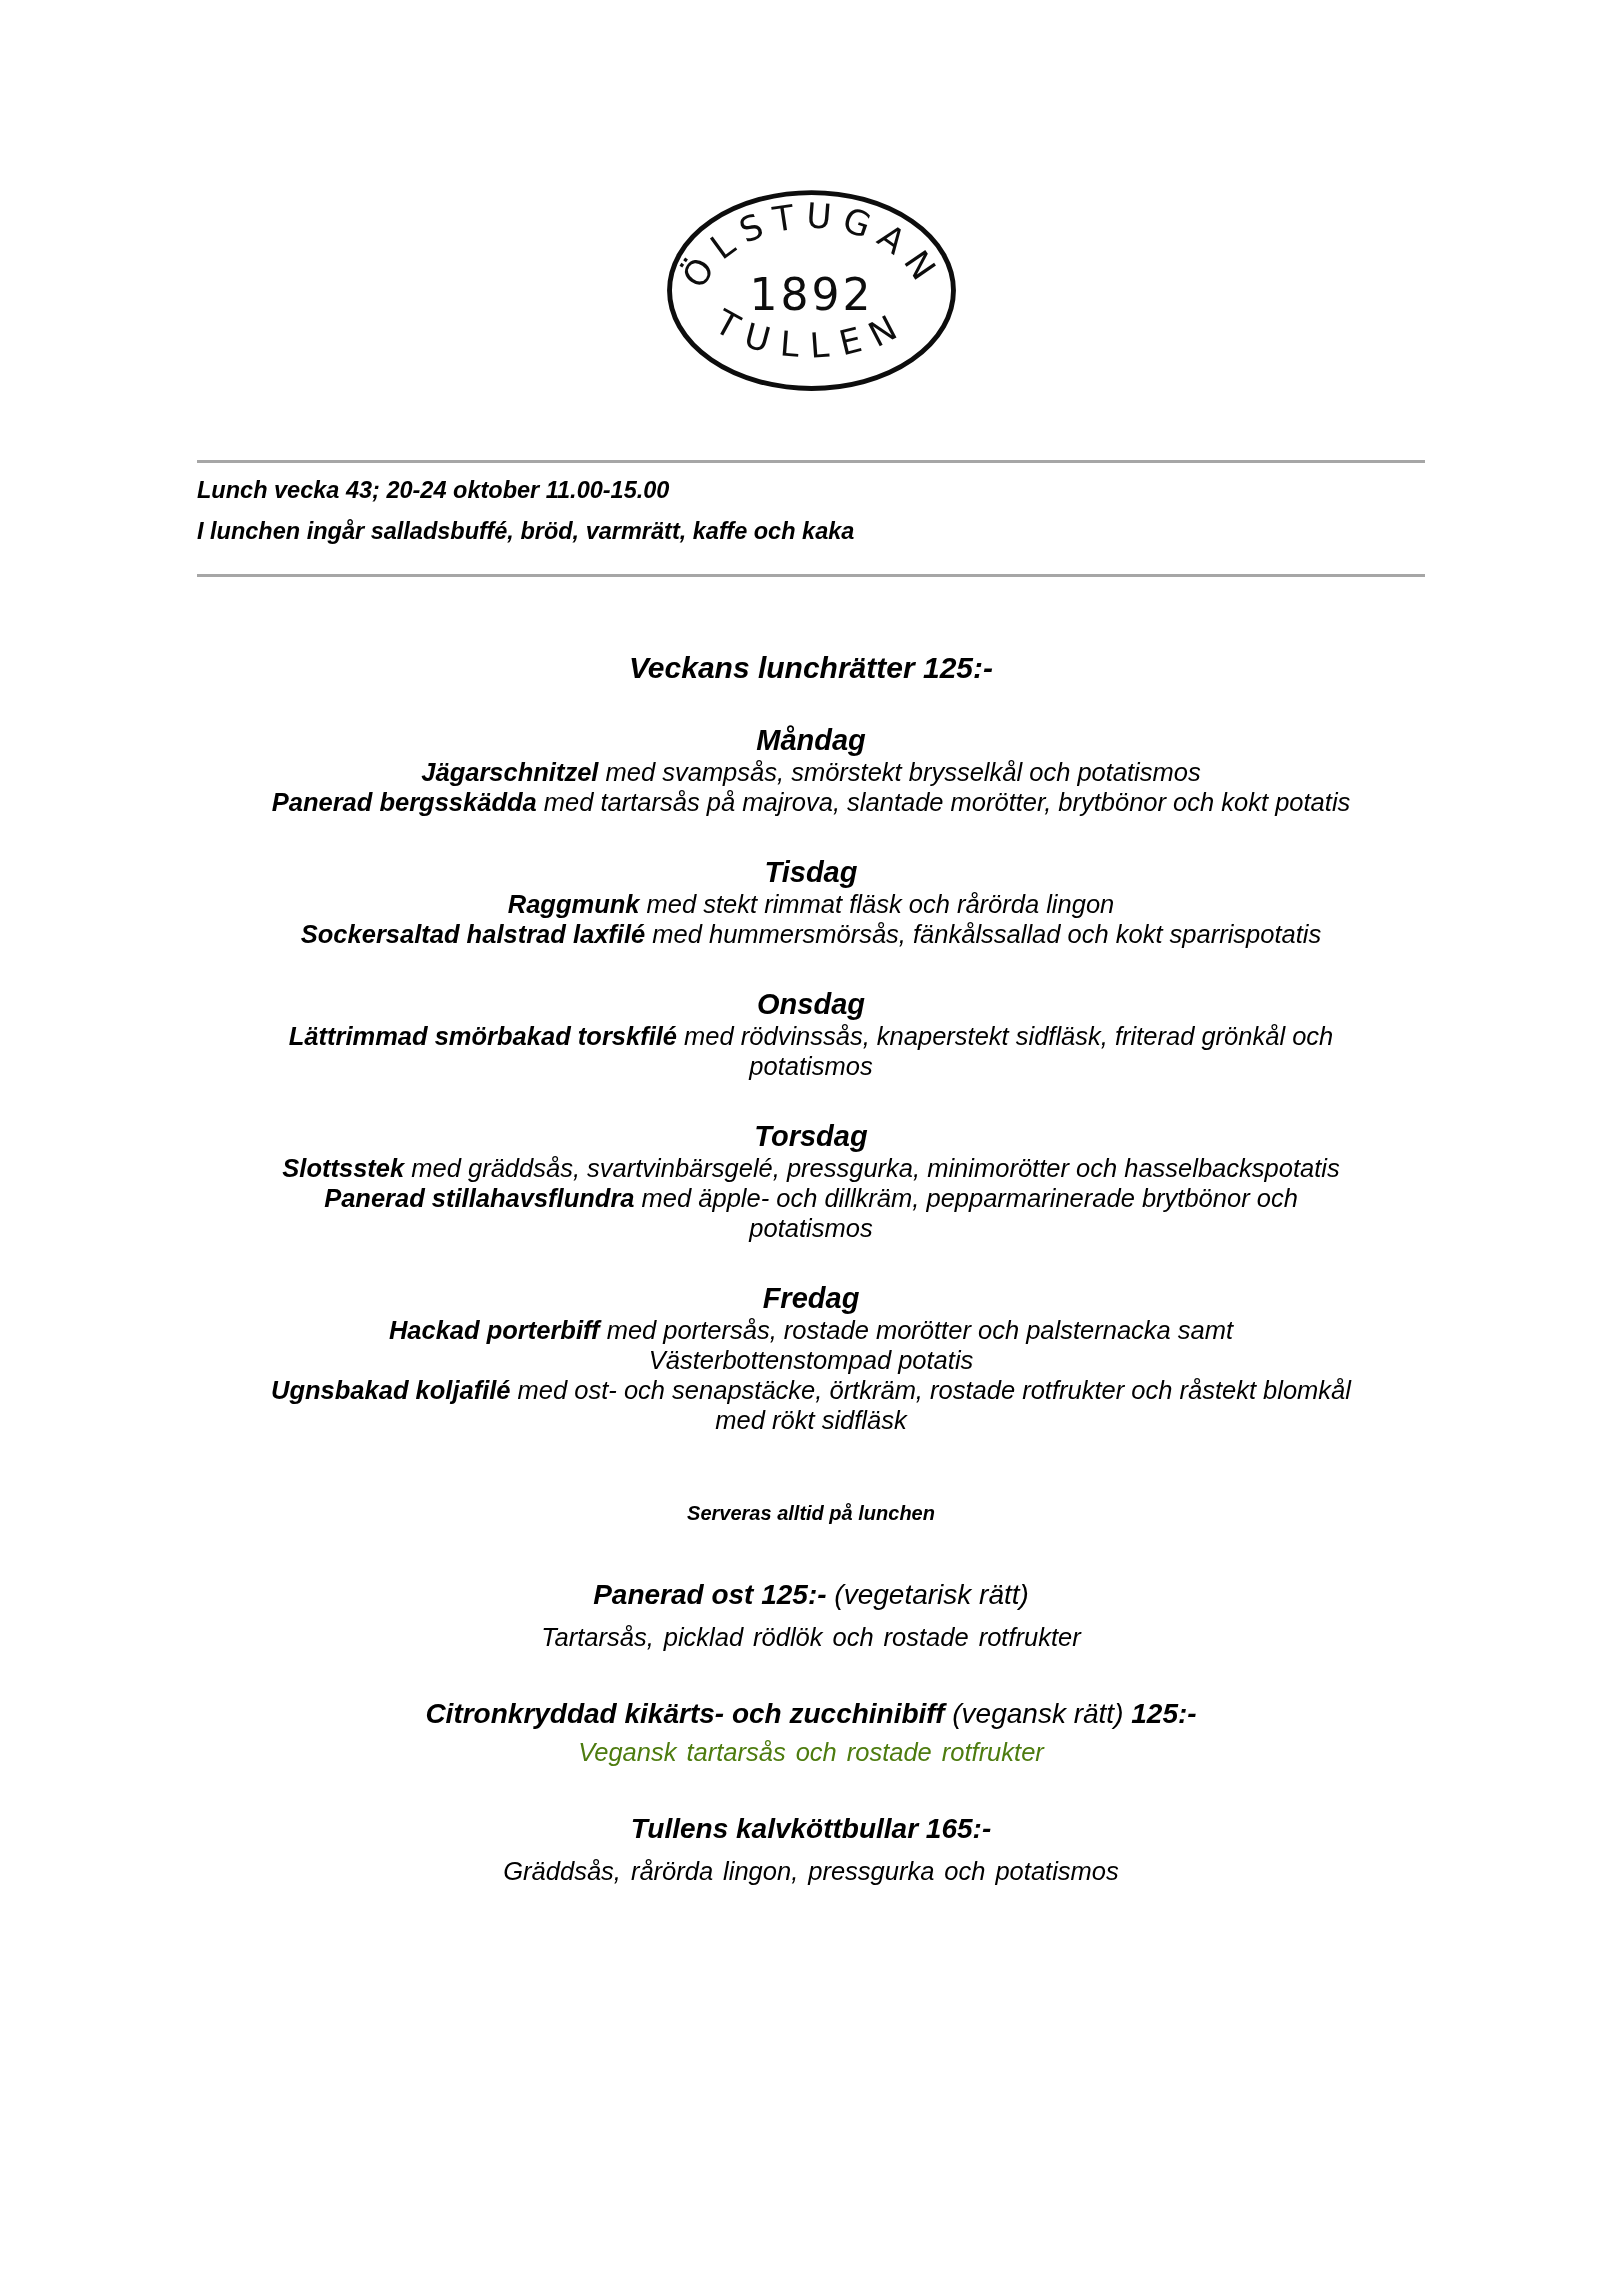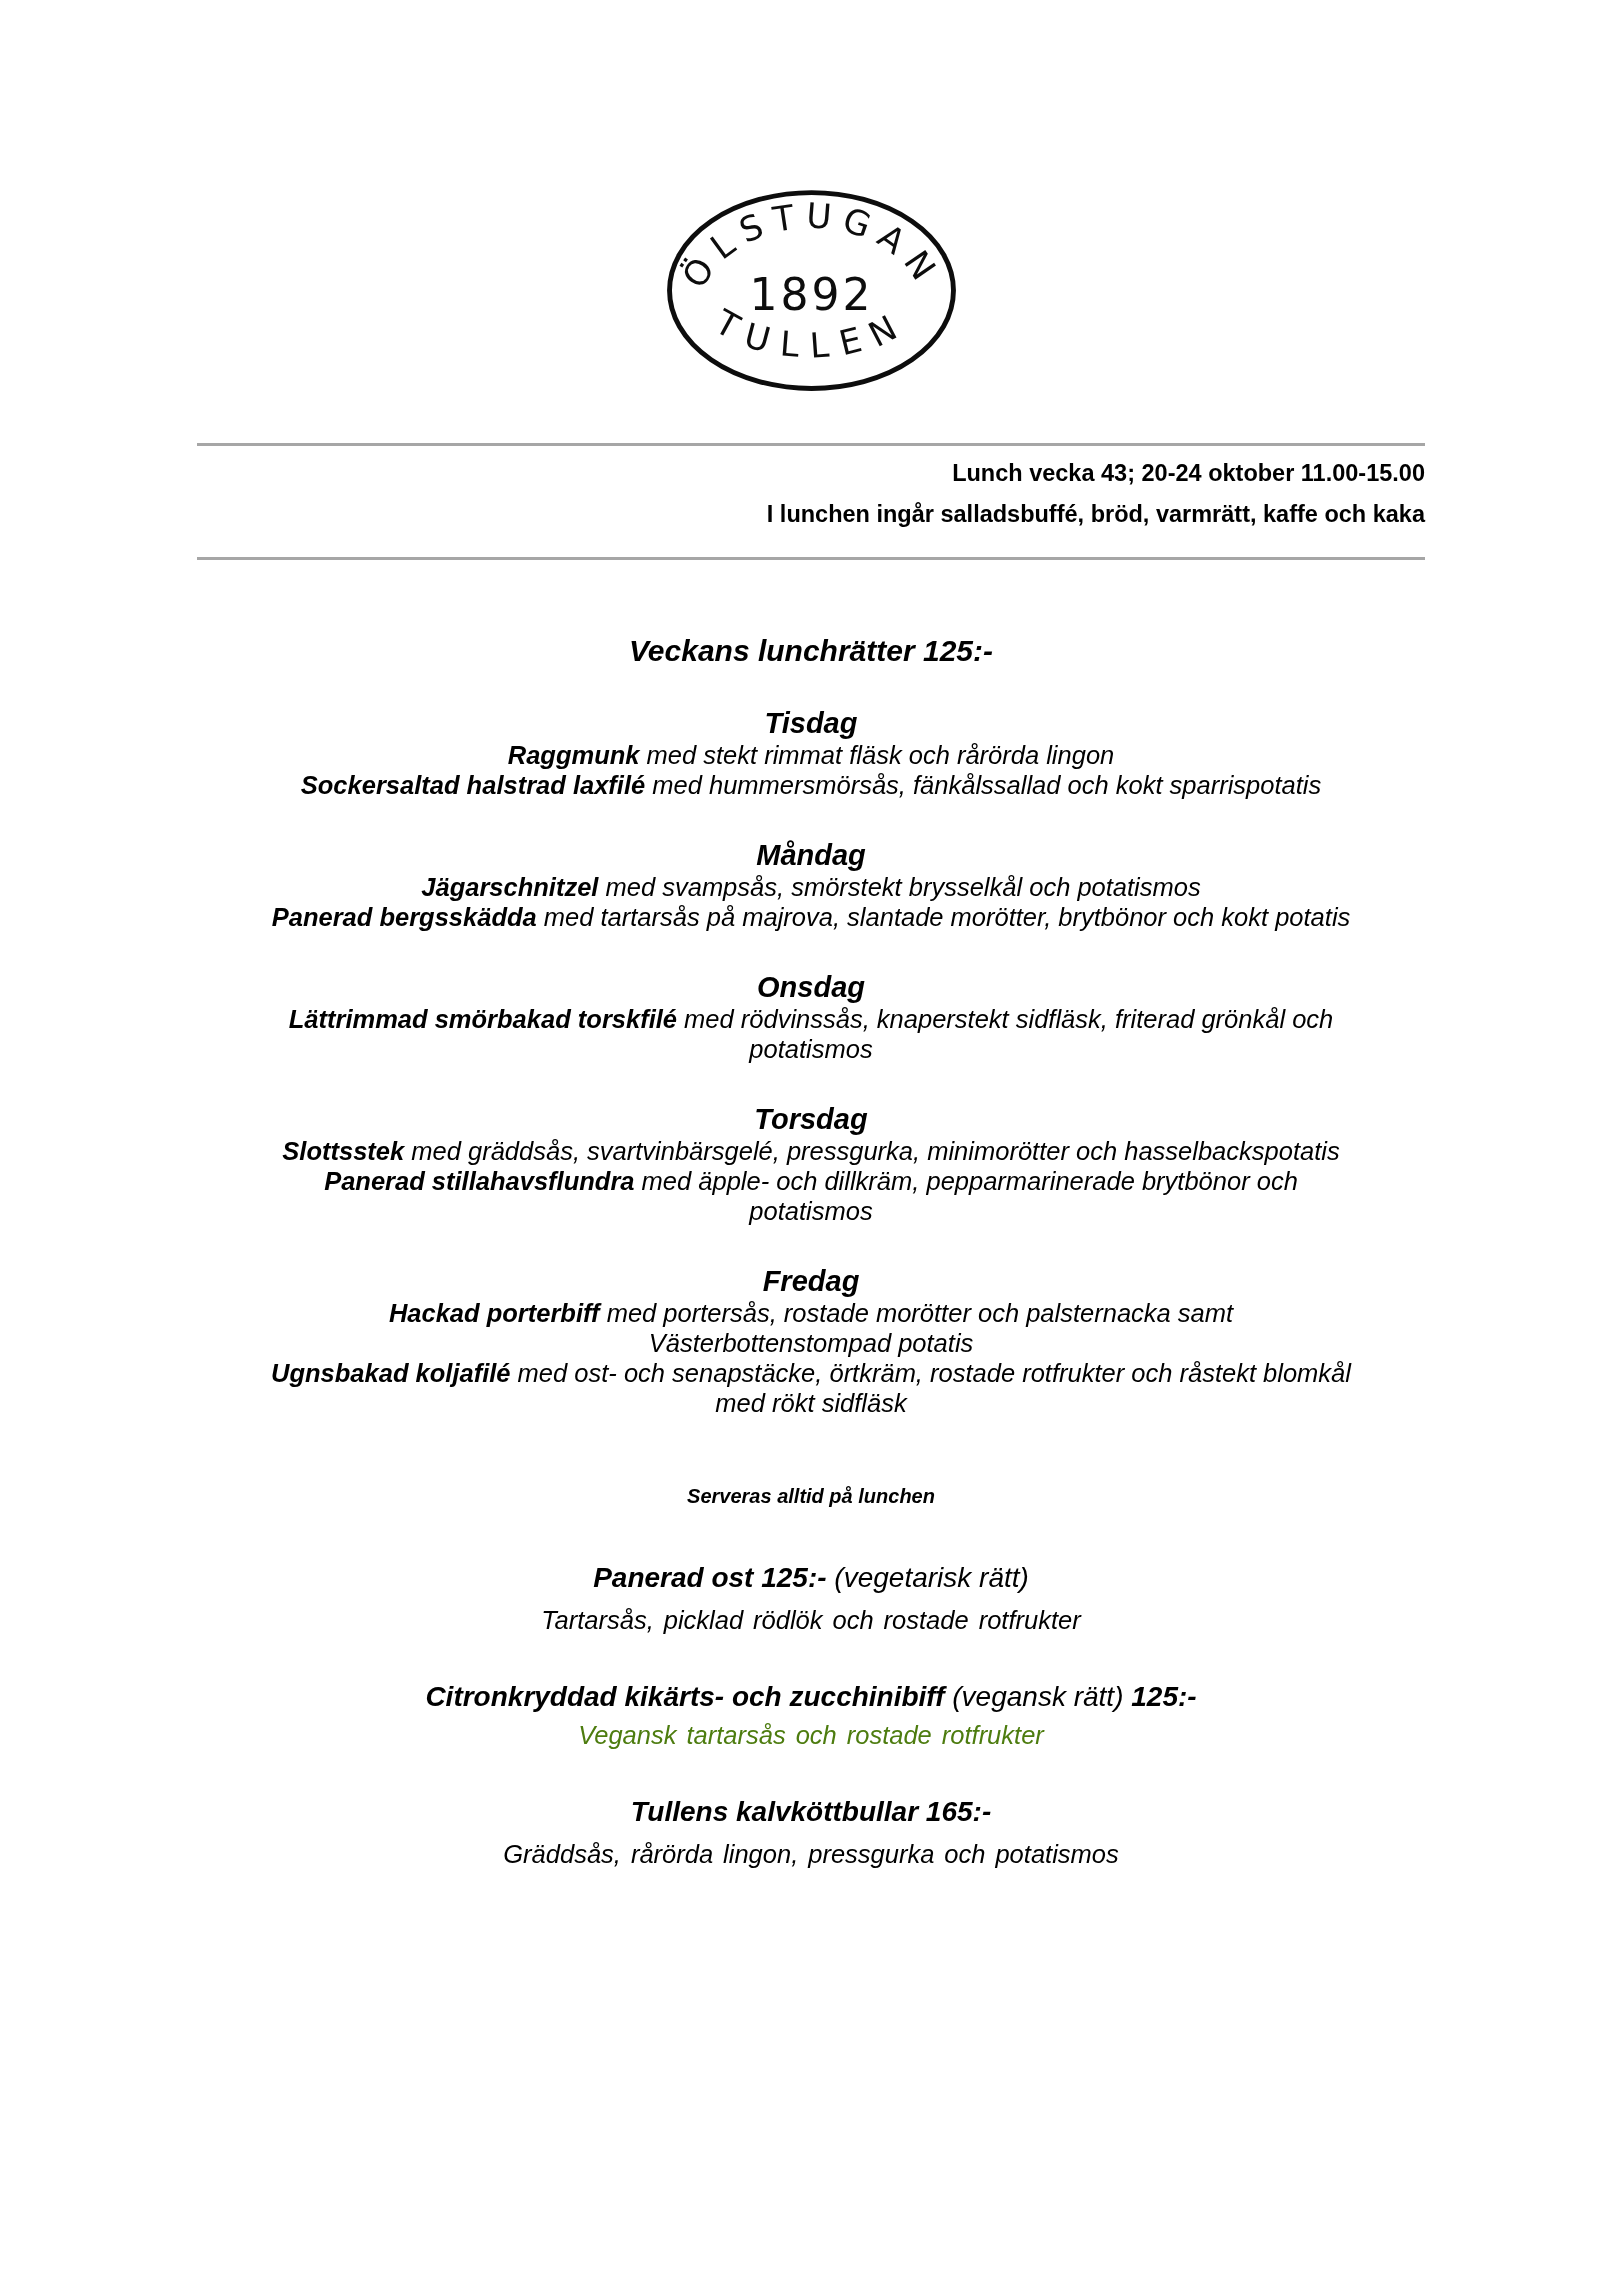--- a/index.html
+++ b/index.html
@@ -11,25 +11,26 @@
     font-family:"Liberation Sans","DejaVu Sans",sans-serif;
     color:#000;
   }
   .page{width:1622px;position:relative;}
   
   .logo-wrap{margin-top:174px;text-align:center;height:235px;}
   .logo-wrap svg{display:inline-block;}
   .stamp-text{font-family:"DejaVu Sans",sans-serif;fill:#0d0d0d;}
   
   .header-band{
-    width:1228px;margin:34px auto 0 auto;
+    width:1228px;margin:51px auto 0 auto;
     border-top:3.9px solid #a6a6a6;
     border-bottom:3.9px solid #a6a6a6;
     padding:12.7px 0 29px 0;
-    text-align:right;
+    text-align:left;
+    font-style:italic;
   }
   .header-line{font-size:23.5px;font-weight:bold;line-height:28px;}
   .header-line + .header-line{margin-top:13.7px;}
   
   .menu-col{width:1333px;margin:0 auto;text-align:center;font-style:italic;}
   .menu-title{margin-top:73px;font-size:30px;font-weight:bold;line-height:35px;}
   .day{margin-top:39px;}
   .day-name{font-size:29px;font-weight:bold;line-height:33px;}
   .dish{font-size:25.5px;line-height:30px;white-space:pre-line;}
   .dish .b{font-weight:bold;}
@@ -61,29 +62,29 @@
   <div class="header-band">
     <div class="header-line">Lunch vecka 43; 20-24 oktober 11.00-15.00</div>
     <div class="header-line">I lunchen ingår salladsbuffé, bröd, varmrätt, kaffe och kaka</div>
   </div>
 
   <div class="menu-col">
 
     <div class="menu-title">Veckans lunchrätter 125:-</div>
 
     <div class="day">
+      <div class="day-name">Måndag</div>
+      <div class="dish"><span class="b">Jägarschnitzel</span><span> med svampsås, smörstekt brysselkål och potatismos</span></div>
+      <div class="dish"><span class="b">Panerad bergsskädda</span><span> med tartarsås på majrova, slantade morötter, brytbönor och kokt potatis</span></div>
+    </div>
+
+    <div class="day">
       <div class="day-name">Tisdag</div>
       <div class="dish"><span class="b">Raggmunk</span><span> med stekt rimmat fläsk och rårörda lingon</span></div>
       <div class="dish"><span class="b">Sockersaltad halstrad laxfilé</span><span> med hummersmörsås, fänkålssallad och kokt sparrispotatis</span></div>
-    </div>
-
-    <div class="day">
-      <div class="day-name">Måndag</div>
-      <div class="dish"><span class="b">Jägarschnitzel</span><span> med svampsås, smörstekt brysselkål och potatismos</span></div>
-      <div class="dish"><span class="b">Panerad bergsskädda</span><span> med tartarsås på majrova, slantade morötter, brytbönor och kokt potatis</span></div>
     </div>
 
     <div class="day">
       <div class="day-name">Onsdag</div>
       <div class="dish"><span class="b">Lättrimmad smörbakad torskfilé</span><span> med rödvinssås, knaperstekt sidfläsk, friterad grönkål och
 potatismos</span></div>
     </div>
 
     <div class="day">
       <div class="day-name">Torsdag</div>

